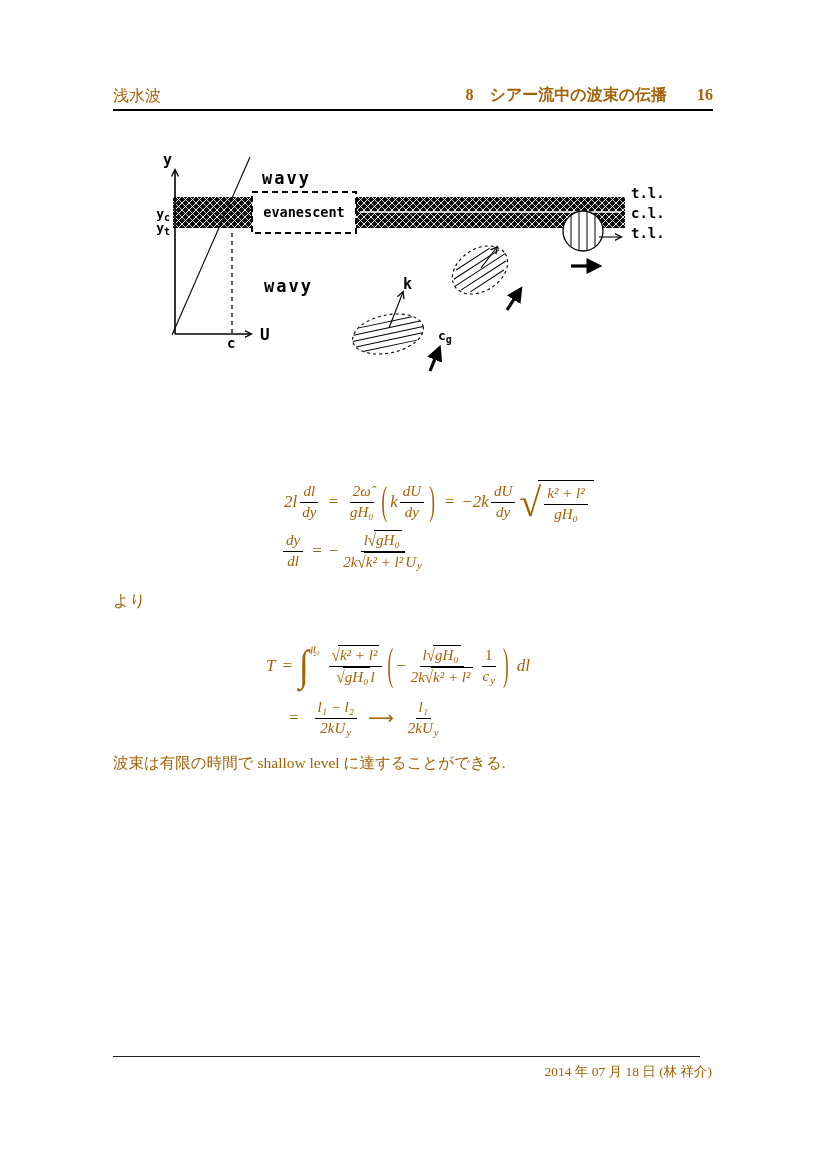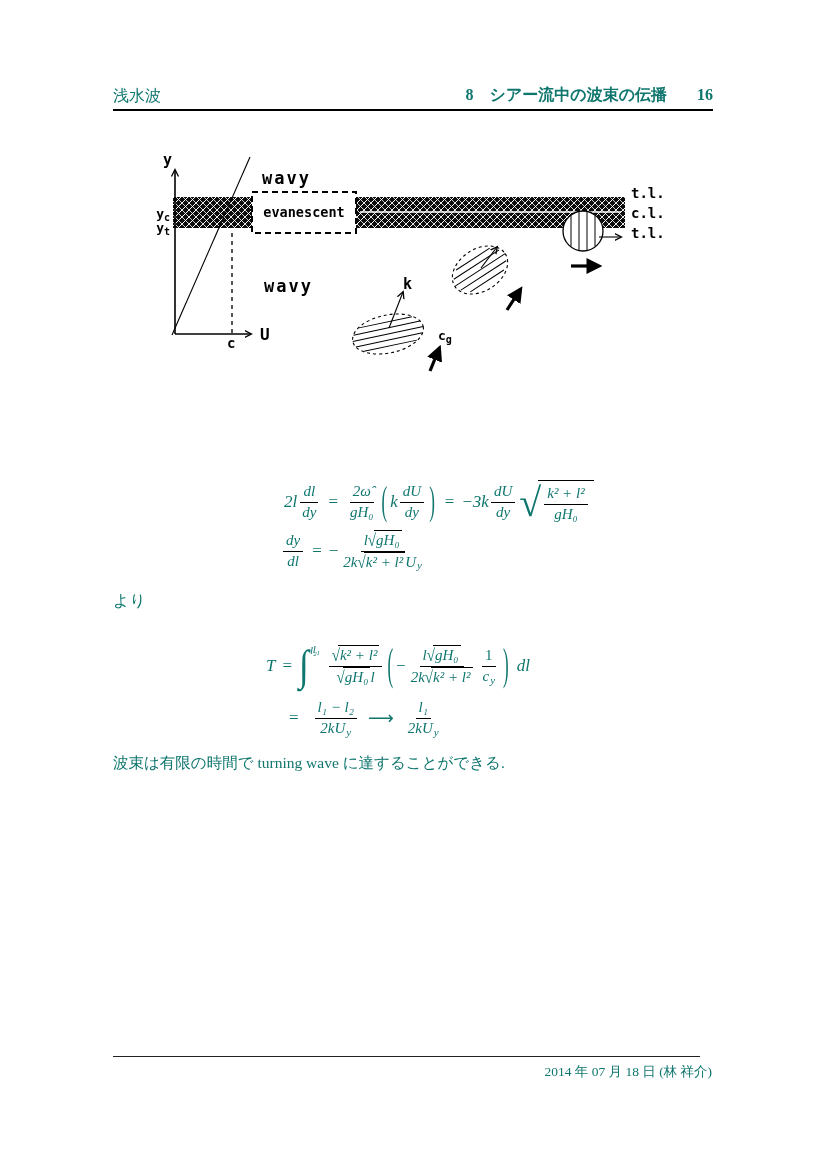--- a/index.html
+++ b/index.html
@@ -1,18 +1,18 @@
 <!DOCTYPE html>
 <html><head>
 <meta charset="utf-8">
 <style>
   html,body { margin:0; padding:0; background:#e8e8e8; }
   .page {
     position:relative; width:826px; height:1169px; margin:0 auto;
-    background:#ffffff; color:#0f766e;
+    background:#ffffff; color:#a16207;
     font-family:"Liberation Serif","DejaVu Serif",serif;
     overflow:hidden;
   }
   .abs { position:absolute; }
 
   
   .hdr-left  { left:113px; top:86px; font-size:16px; }
   .hdr-right { right:113px; top:85px; font-size:16px; font-weight:bold; display:flex; align-items:baseline; }
   .hdr-right .sec-no    { margin-right:16px; }
   .hdr-right .page-no   { margin-left:30px; }
@@ -168,21 +168,21 @@
       <span class="den">gH₀</span>
     </span>
     <span class="bigp">(</span>
     <span>k</span>
     <span class="frac">
       <span class="num">dU</span>
       <span class="den">dy</span>
     </span>
     <span class="bigp">)</span>
     <span class="up sp">=</span>
-    <span>−3k</span>
+    <span>−2k</span>
     <span class="frac">
       <span class="num">dU</span>
       <span class="den">dy</span>
     </span>
     <span class="radbig">√</span>
     <span class="ovf">
       <span class="frac">
         <span class="num">k² + l²</span>
         <span class="den">gH₀</span>
       </span>
@@ -271,18 +271,18 @@
     <span class="up arrow">⟶</span>
     <span class="frac">
       <span class="num">l₁</span>
       <span class="den">
         <span>2kU</span>
         <span class="msub">y</span>
       </span>
     </span>
   </div>
 
-  <div class="abs para">波束は有限の時間で turning wave に達することができる.</div>
+  <div class="abs para">波束は有限の時間で shallow level に達することができる.</div>
 
   <div class="abs ftr-rule"></div>
   <span class="abs ftr-right">2014 年 07 月 18 日 (林 祥介)</span>
 
 </div>
 
 </body></html>

